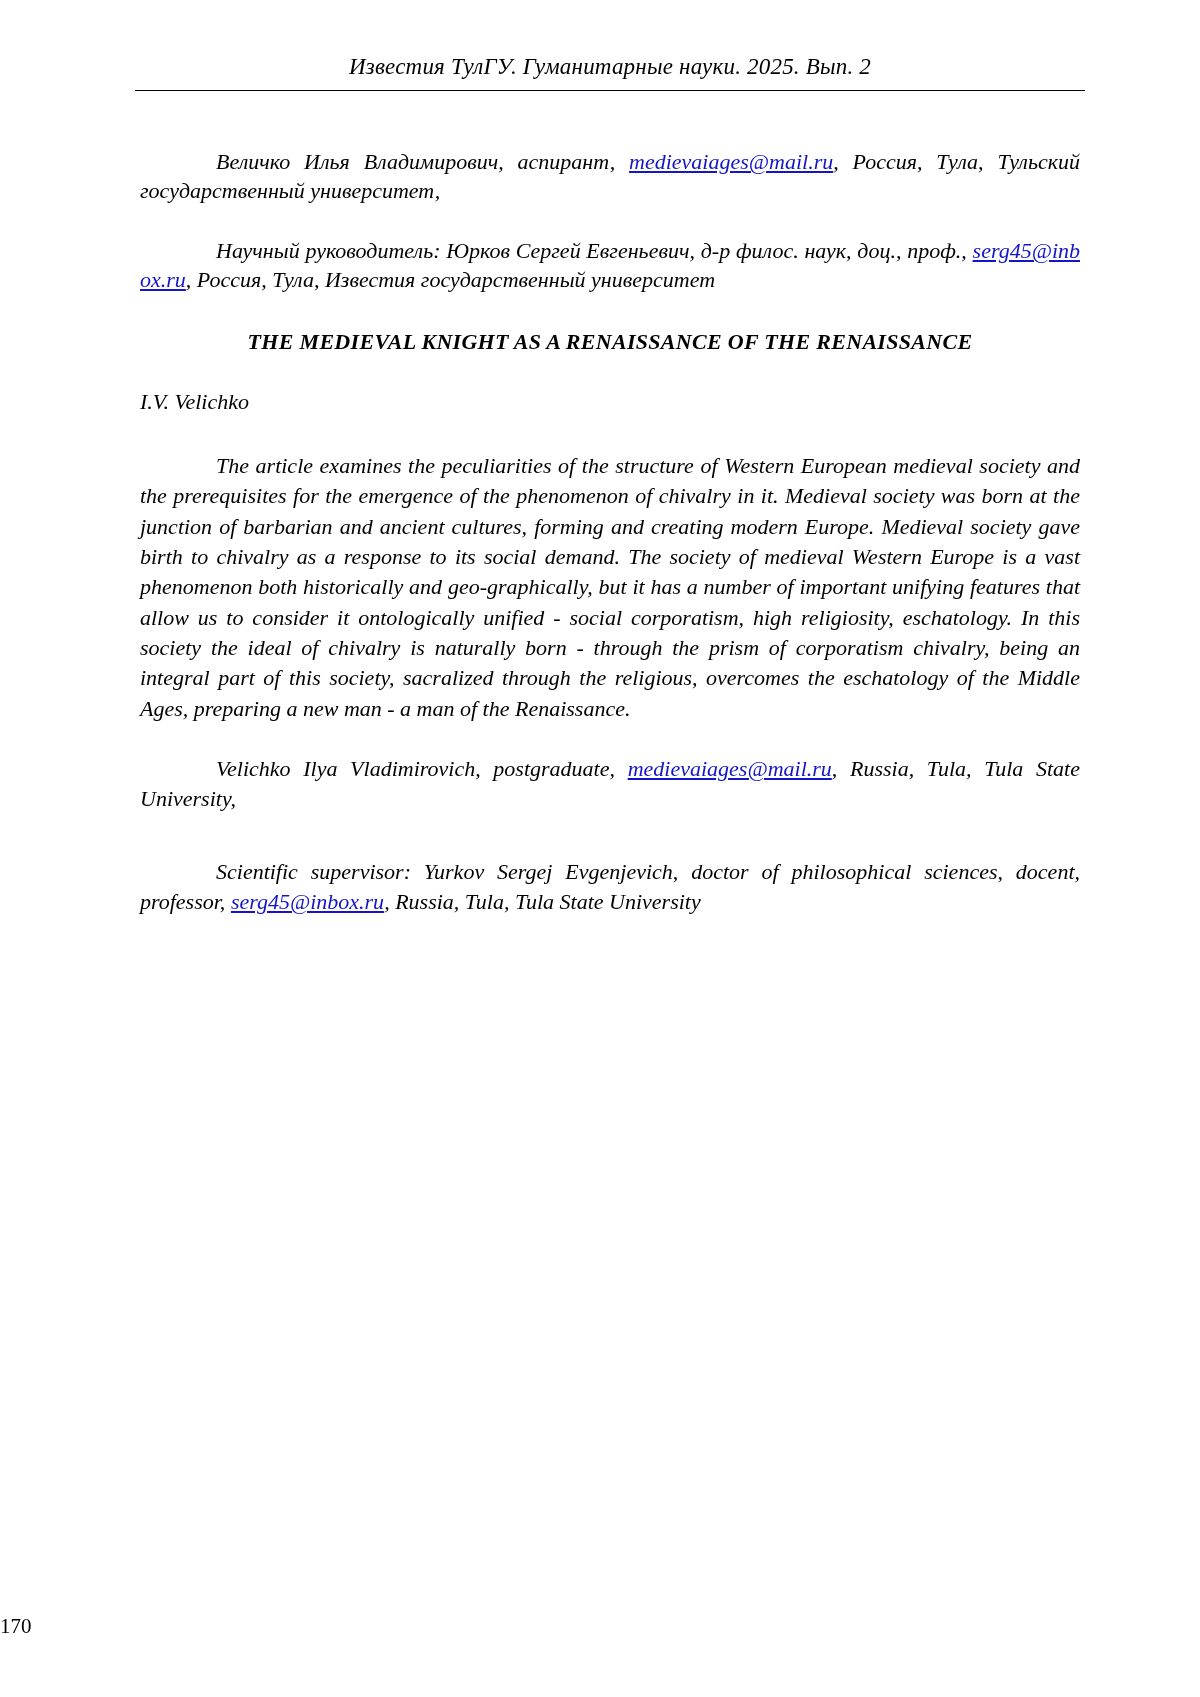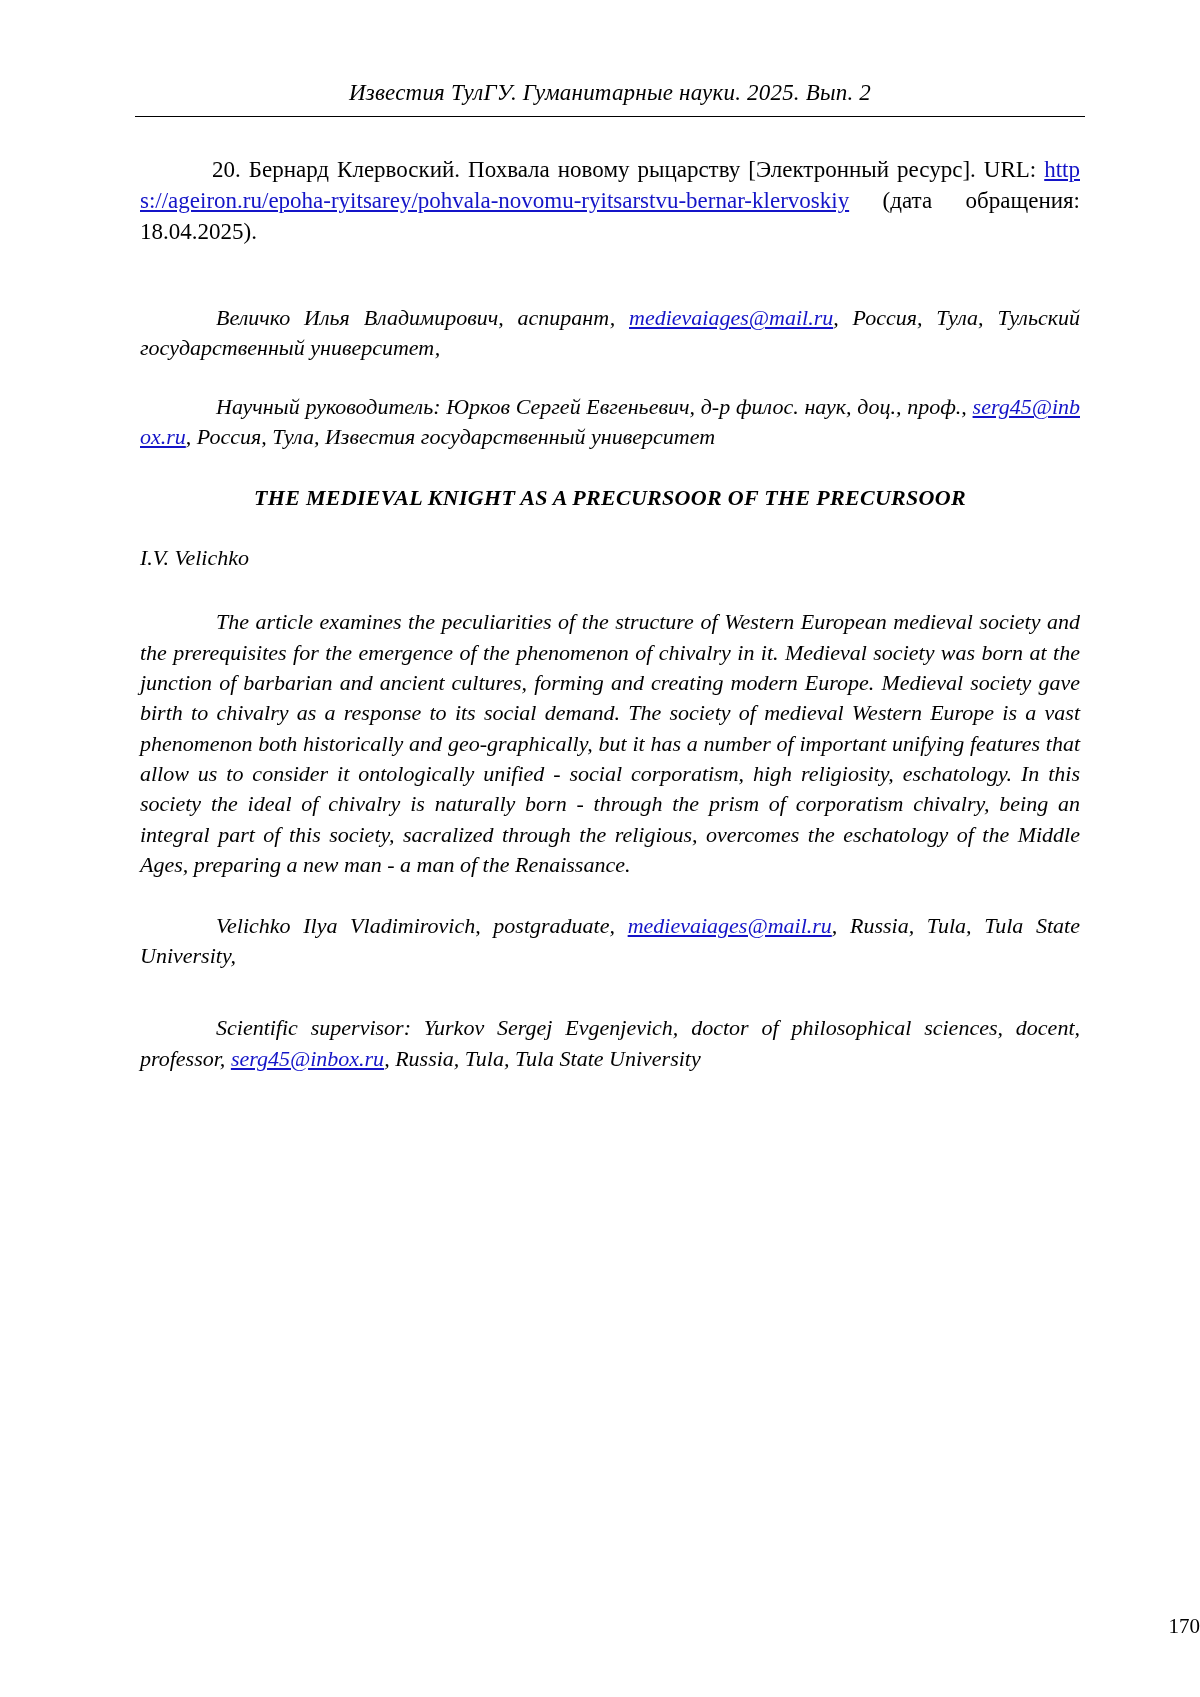--- a/index.html
+++ b/index.html
@@ -12,21 +12,21 @@
     height: 1697px;
     font-family: "Liberation Serif", serif;
     color: #000000;
     position: relative;
   }
   .page {
     position: relative;
     width: 1200px;
     height: 1697px;
     box-sizing: border-box;
-    padding: 80px 120px 40px 140px;
+    padding: 54px 120px 40px 140px;
   }
   .running-head {
     text-align: center;
     font-style: italic;
     font-size: 23px;
     letter-spacing: 0.2px;
     padding-bottom: 10px;
   }
   .head-rule {
     border-bottom: 1.6px solid #000;
@@ -94,49 +94,46 @@
     font-size: 22px;
     line-height: 1.38;
     text-align: justify;
     text-justify: inter-word;
   }
   .page-number {
     position: absolute;
     bottom: 58px;
     left: 0;
     width: 1200px;
-    text-align: right;
+    text-align: left;
     font-size: 21px;
   }
 </style>
 </head>
 <body>
 
 <div class="page">
 
   <div class="running-head">Известия ТулГУ. Гуманитарные науки. 2025. Вып. 2</div>
   <div class="head-rule"></div>
 
-  <div class="ref-block">
-    <span class="indent"></span><span>20. Бернард Клервоский. Похвала новому рыцарству [Электронный ресурс].   URL:  </span><a class="link" href="#">https://ageiron.ru/epoha-ryitsarey/pohvala-novomu-ryitsarstvu-bernar-klervoskiy</a><span> (дата обращения: 18.04.2025).</span>
-  </div>
 
   <div class="gap-lg"></div>
 
   <div class="italic-block">
     <span class="indent-it"></span><span>Величко  Илья  Владимирович,  аспирант,  </span><a class="link" href="#">medievaiages@mail.ru</a><span>,    Россия,  Тула, Тульский государственный университет,</span>
   </div>
 
   <div class="gap-md"></div>
 
   <div class="italic-block">
     <span class="indent-it"></span><span>Научный руководитель: Юрков Сергей Евгеньевич, д-р филос. наук, доц., проф., </span><a class="link" href="#">serg45@inbox.ru</a><span>,  Россия, Тула, Известия государственный университет</span>
   </div>
 
-  <div class="title-en">THE MEDIEVAL KNIGHT AS A PRECURSOOR OF THE PRECURSOOR</div>
+  <div class="title-en">THE MEDIEVAL KNIGHT AS A RENAISSANCE OF THE RENAISSANCE</div>
 
   <div class="author-en">I.V. Velichko</div>
 
   <div class="abstract">
     <p><span class="indent-it"></span><span>The article examines the peculiarities of the structure of Western European medieval society and the prerequisites for the emergence of the phenomenon of chivalry in it. Medieval society was born at the junction of barbarian and ancient cultures, forming and creating modern Europe. Medieval society gave birth to chivalry as a response to its social demand. The society of medieval Western Europe is a vast phenomenon both historically and geo-graphically, but it has a number of important unifying features that allow us to consider it ontologically unified - social corporatism, high religiosity, eschatology. In this society the ideal of chivalry is naturally born - through the prism of corporatism chivalry, being an integral part of this society, sacralized through the religious, overcomes the eschatology of the Middle Ages, preparing a new man - a man of the Renaissance.</span></p>
   </div>
 
 
   <div class="contact">
     <span class="indent-it"></span><span>Velichko  Ilya  Vladimirovich,  postgraduate,  </span><a class="link" href="#">medievaiages@mail.ru</a><span>,    Russia,  Tula, Tula State University,</span>

